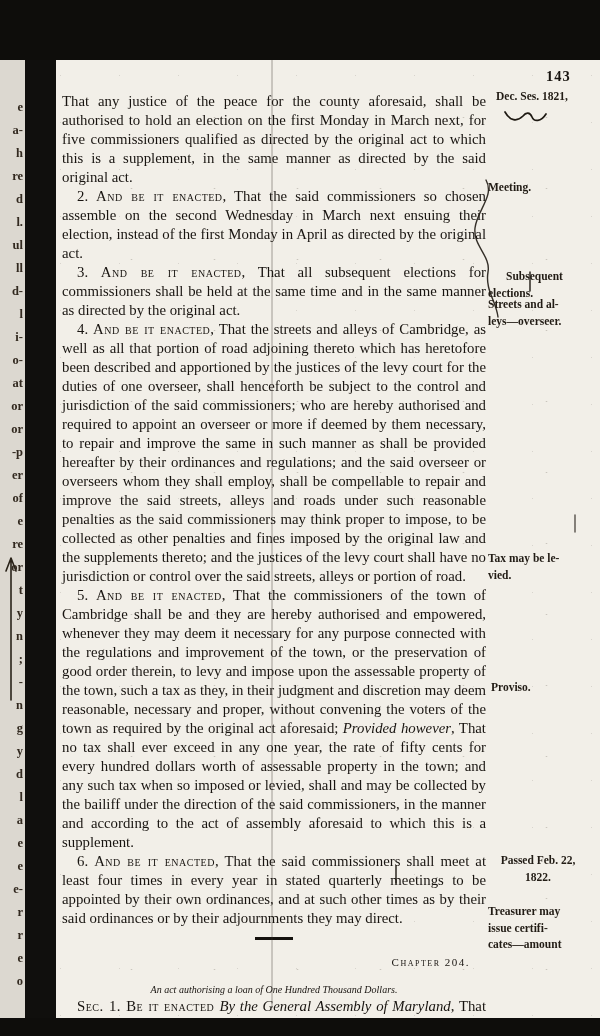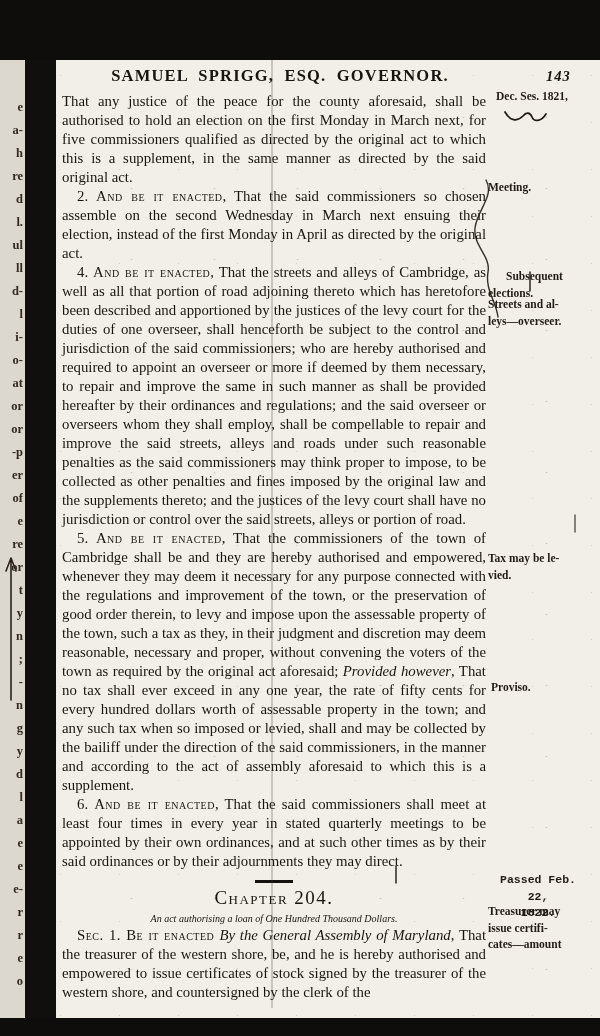--- a/index.html
+++ b/index.html
@@ -19,29 +19,29 @@
     clip-path:polygon(0 0,600 0,600 58,572 46,544 40,516 44,488 34,460 38,432 32,404 36,376 28,348 34,320 28,292 34,264 30,236 34,208 38,180 34,152 40,124 36,96 46,68 52,40 42,20 38,0 34);}
   .band-bottom{position:absolute;left:0;bottom:0;width:600px;height:18px;background:#0e0d0b;z-index:5;
     clip-path:polygon(0 6,40 3,90 6,150 2,210 6,270 3,330 6,390 3,450 7,510 3,560 6,600 4,600 18,0 18);}
   .band-left{position:absolute;left:25px;top:0;bottom:0;width:31px;background:#100f0d;z-index:4;border-bottom-left-radius:10px;}
   .strip-left{position:absolute;left:0;top:30px;bottom:14px;width:25px;background:#dcd8d0;z-index:3;}
   .fragments{position:absolute;left:0;top:96px;width:23px;z-index:4;text-align:right;}
   .fragments div{height:23px;font-weight:bold;font-size:12.5px;color:#32291f;line-height:23px;overflow:hidden;}
   
   .running-title{position:absolute;left:70px;top:66px;width:420px;text-align:center;
     font-weight:bold;font-size:16.5px;letter-spacing:1.2px;word-spacing:5px;z-index:2;}
-  .page-number{position:absolute;left:546px;top:68px;font-weight:bold;font-size:14.5px;letter-spacing:1px;z-index:2;font-style:italic;}
+  .page-number{position:absolute;left:546px;top:68px;font-weight:bold;font-size:14.5px;letter-spacing:1px;z-index:2;}
   
   .body-col{position:absolute;left:62px;top:92px;width:424px;z-index:2;}
   .para{margin:0;font-size:14.8px;line-height:19px;text-align:justify;text-indent:15px;}
   .para.flush{text-indent:0;}
   .sc{font-variant:small-caps;letter-spacing:.5px;}
   .i{font-style:italic;}
   .chapter-rule{width:38px;height:3px;background:#15120e;margin:9px auto 3px auto;}
-  .chapter-heading{text-align:center;font-variant:small-caps;font-size:19px;letter-spacing:1.5px;margin:4px;}
+  .chapter-heading{text-align:right;font-variant:small-caps;font-size:11px;letter-spacing:1.5px;margin:16px;}
   .act-title{text-align:center;font-style:italic;font-size:10px;margin:1px 0 2px 0;}
   
   .mnote{position:absolute;left:488px;width:108px;font-weight:bold;font-size:11.5px;
     line-height:16.5px;color:#221c15;z-index:2;}
   .mnote .ind{padding-left:18px;display:block;margin-top:28px;}
   .mnote.center{text-align:center;width:100px;}
   .ink{position:absolute;inset:0;z-index:3;pointer-events:none;}
 </style>
 </head>
 <body>
@@ -89,26 +89,26 @@
       <div>a</div>
       <div>e</div>
       <div>e</div>
       <div>e-</div>
       <div>r</div>
       <div>r</div>
       <div>e</div>
       <div>o</div>
     </div>
 
-  <div class="running-title">SAMUEL SPRIGG, ESQ. GOVERNOR.</div>
   <div class="page-number">143</div>
 
   <div class="body-col">
     <p class="para flush"><span>That any justice of the peace for the county aforesaid, shall be authorised to hold an election on the first Monday in March next, for five commissioners qualified as directed by the original act to which this is a supplement, in the same manner as directed by the said original act.</span></p>
     <p class="para"><span>2. </span><span class="sc">And be it enacted</span><span>, That the said commissioners so chosen assemble on the second Wednesday in March next ensuing their election, instead of the first Monday in April as directed by the original act.</span></p>
+    <p class="para"><span>3. </span><span class="sc">And be it enacted</span><span>, That all subsequent elections for commissioners shall be held at the same time and in the same manner as directed by the original act.</span></p>
     <p class="para"><span>4. </span><span class="sc">And be it enacted</span><span>, That the streets and alleys of Cambridge, as well as all that portion of road adjoining thereto which has heretofore been described and apportioned by the justices of the levy court for the duties of one overseer, shall henceforth be subject to the control and jurisdiction of the said commissioners; who are hereby authorised and required to appoint an overseer or more if deemed by them necessary, to repair and improve the same in such manner as shall be provided hereafter by their ordinances and regulations; and the said overseer or overseers whom they shall employ, shall be compellable to repair and improve the said streets, alleys and roads under such reasonable penalties as the said commissioners may think proper to impose, to be collected as other penalties and fines imposed by the original law and the supplements thereto; and the justices of the levy court shall have no jurisdiction or control over the said streets, alleys or portion of road.</span></p>
     <p class="para"><span>5. </span><span class="sc">And be it enacted</span><span>, That the commissioners of the town of Cambridge shall be and they are hereby authorised and empowered, whenever they may deem it necessary for any purpose connected with the regulations and improvement of the town, or the preservation of good order therein, to levy and impose upon the assessable property of the town, such a tax as they, in their judgment and discretion may deem reasonable, necessary and proper, without convening the voters of the town as required by the original act aforesaid; </span><span class="i">Provided however</span><span>, That no tax shall ever exceed in any one year, the rate of fifty cents for every hundred dollars worth of assessable property in the town; and any such tax when so imposed or levied, shall and may be collected by the bailiff under the direction of the said commissioners, in the manner and according to the act of assembly aforesaid to which this is a supplement.</span></p>
     <p class="para"><span>6. </span><span class="sc">And be it enacted</span><span>, That the said commissioners shall meet at least four times in every year in stated quarterly meetings to be appointed by their own ordinances, and at such other times as by their said ordinances or by their adjournments they may direct.</span></p>
 
     <div class="chapter-rule"></div>
     <p class="chapter-heading">Chapter 204.</p>
     <p class="act-title">An act authorising a loan of One Hundred Thousand Dollars.</p>
     <p class="para"><span class="sc">Sec. 1. Be it enacted </span><span class="i">By the General Assembly of Maryland</span><span>, That the treasurer of the western shore, be, and he is hereby authorised and empowered to issue certificates of stock signed by the treasurer of the western shore, and countersigned by the clerk of the</span></p>
   </div>
 
@@ -126,21 +126,21 @@
     <span style="display:block">Streets and al-</span>
     <span>leys—overseer.</span>
   </div>
   <div class="mnote" style="top:550px;">
     <span style="display:block">Tax may be le-</span>
     <span>vied.</span>
   </div>
   <div class="mnote" style="top:679px;padding-left:3px;">
     <span>Proviso.</span>
   </div>
-  <div class="mnote center" style="top:872px;font-family:Liberation Mono, monospace;">
+  <div class="mnote center" style="top:852px;">
     <span style="display:block">Passed Feb. 22,</span>
     <span>1822.</span>
   </div>
   <div class="mnote" style="top:903px;">
     <span style="display:block">Treasurer may</span>
     <span style="display:block">issue certifi-</span>
     <span>cates—amount</span>
   </div>
 
   <svg class="ink" width="600" height="1036" viewBox="0 0 600 1036">

